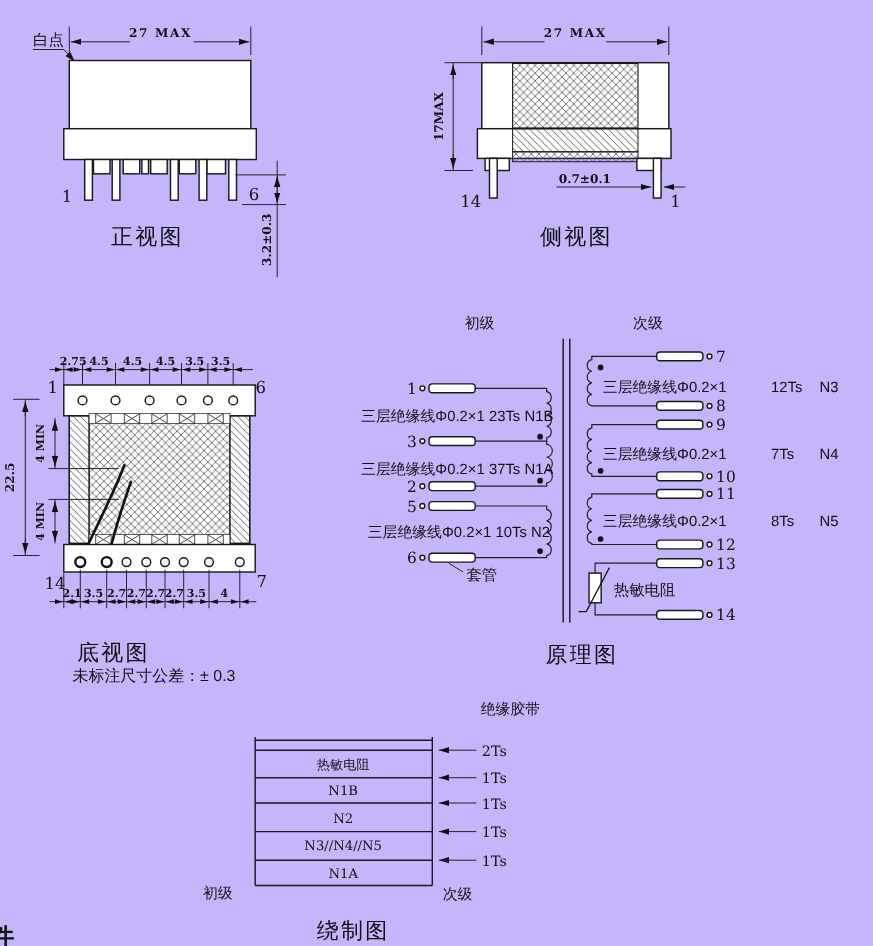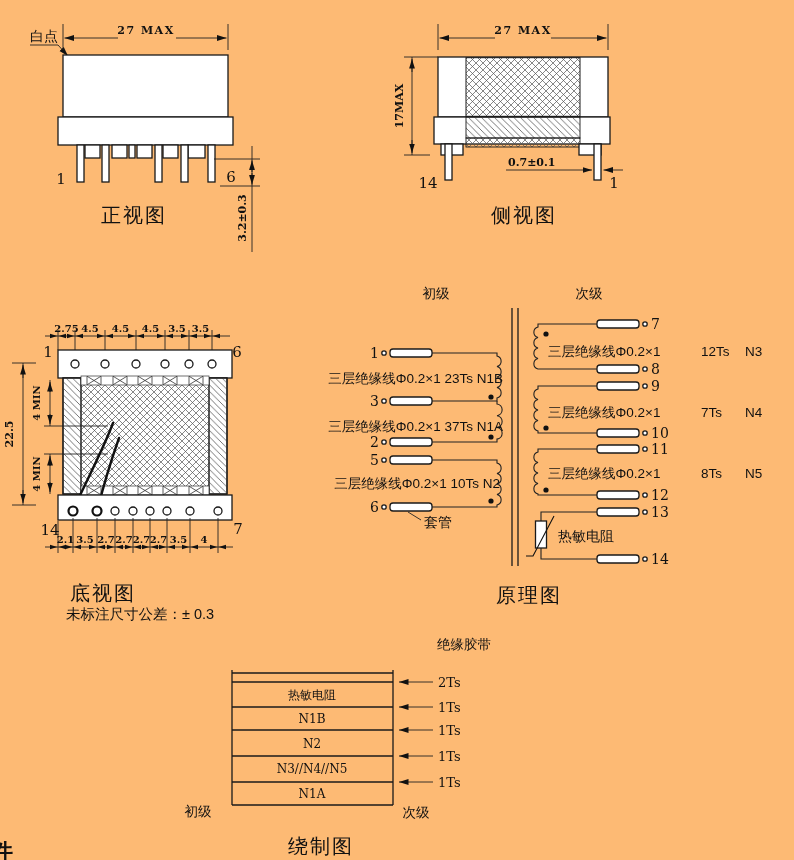--- a/index.html
+++ b/index.html
@@ -1,16 +1,16 @@
 <!DOCTYPE html>
 <html><head>
 <meta charset="utf-8">
 <style>
   html,body{margin:0;padding:0;background:#fff;}
-  .canvas{position:relative;width:794px;height:860px;background:#fdba74;overflow:hidden;
+  .canvas{position:relative;width:794px;height:860px;background:#c4b5fd;overflow:hidden;
           font-family:"Liberation Sans",sans-serif;}
   svg{display:block;}
   .ol{fill:#fff;stroke:#1a1a1a;stroke-width:1.3;}
   .ln{stroke:#1a1a1a;stroke-width:1.3;fill:none;}
   .wire{stroke:#222;stroke-width:1.1;fill:none;}
   .dim{stroke:#222;stroke-width:0.9;fill:none;}
   .dt{font:bold 11px "DejaVu Serif",serif;fill:#111;}
   .dts{font:bold 10px "DejaVu Serif",serif;fill:#111;}
   .pinnum{font:14px "DejaVu Serif",serif;fill:#111;}
   .pinbig{font:15px "DejaVu Serif",serif;fill:#111;}

